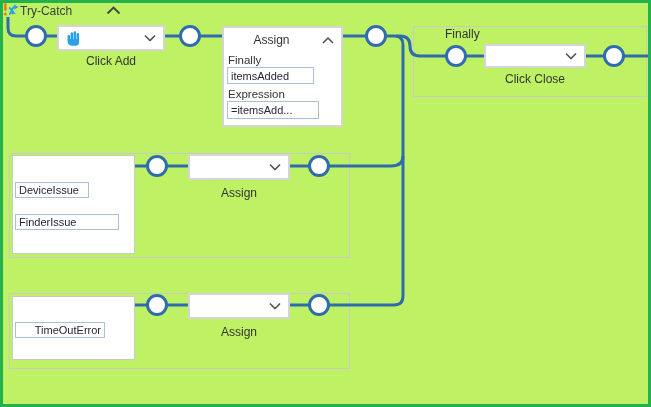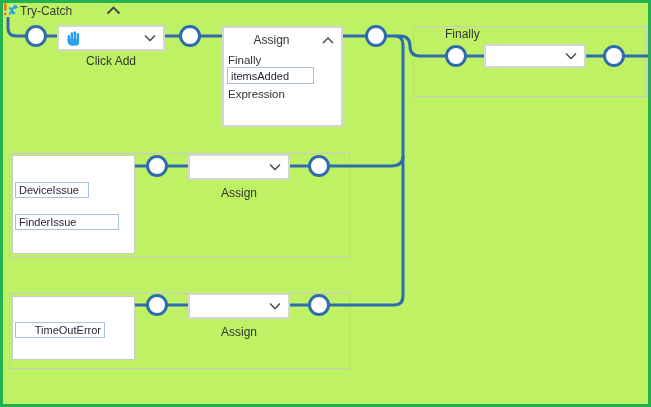--- a/index.html
+++ b/index.html
@@ -91,27 +91,29 @@
 
   <div class="activity" style="left:222px;top:26px;width:121px;height:101px;box-sizing:border-box;">
     <span class="assign-head">Assign</span>
     <svg class="abs" style="right:7px;top:9px;" width="12" height="7" viewBox="0 0 12 7">
       <polyline points="1,6 6,1 11,6" fill="none" stroke="#555" stroke-width="1.6"></polyline>
     </svg>
   </div>
   <div class="lbl" style="left:228px;top:54px;font-size:11.5px;">Finally</div>
   <input class="field" style="left: 227px; top: 67px; width: 87px; height: 17px;" readonly="" value="itemsAdded">
   <div class="lbl" style="left:228px;top:88px;font-size:11.5px;">Expression</div>
+  <input class="field" style="left: 227px; top: 101px; width: 92px; height: 18px;" readonly="" value="=itemsAdd...">
 
   <div class="lbl" style="left:445px;top:27px;z-index:4;">Finally</div>
   <div class="activity" style="left:484px;top:44px;width:102px;height:24px;box-sizing:border-box;">
     <svg class="chev" width="12" height="7" viewBox="0 0 12 7">
       <polyline points="1,1 6,6 11,1" fill="none" stroke="#555" stroke-width="1.6"></polyline>
     </svg>
   </div>
+  <div class="under" style="left:484px;top:72px;width:102px;">Click Close</div>
 
   <div class="panel" style="left:12px;top:155px;width:121px;height:97px;"></div>
   <input class="field" style="left: 15px; top: 182px; width: 74px; height: 16px;" readonly="" value="DeviceIssue">
   <input class="field" style="left: 15px; top: 214px; width: 104px; height: 16px;" readonly="" value="FinderIssue">
   <div class="activity" style="left:188px;top:154px;width:102px;height:26px;box-sizing:border-box;">
     <svg class="chev" width="12" height="7" viewBox="0 0 12 7">
       <polyline points="1,1 6,6 11,1" fill="none" stroke="#555" stroke-width="1.6"></polyline>
     </svg>
   </div>
   <div class="under" style="left:188px;top:186px;width:102px;">Assign</div>

